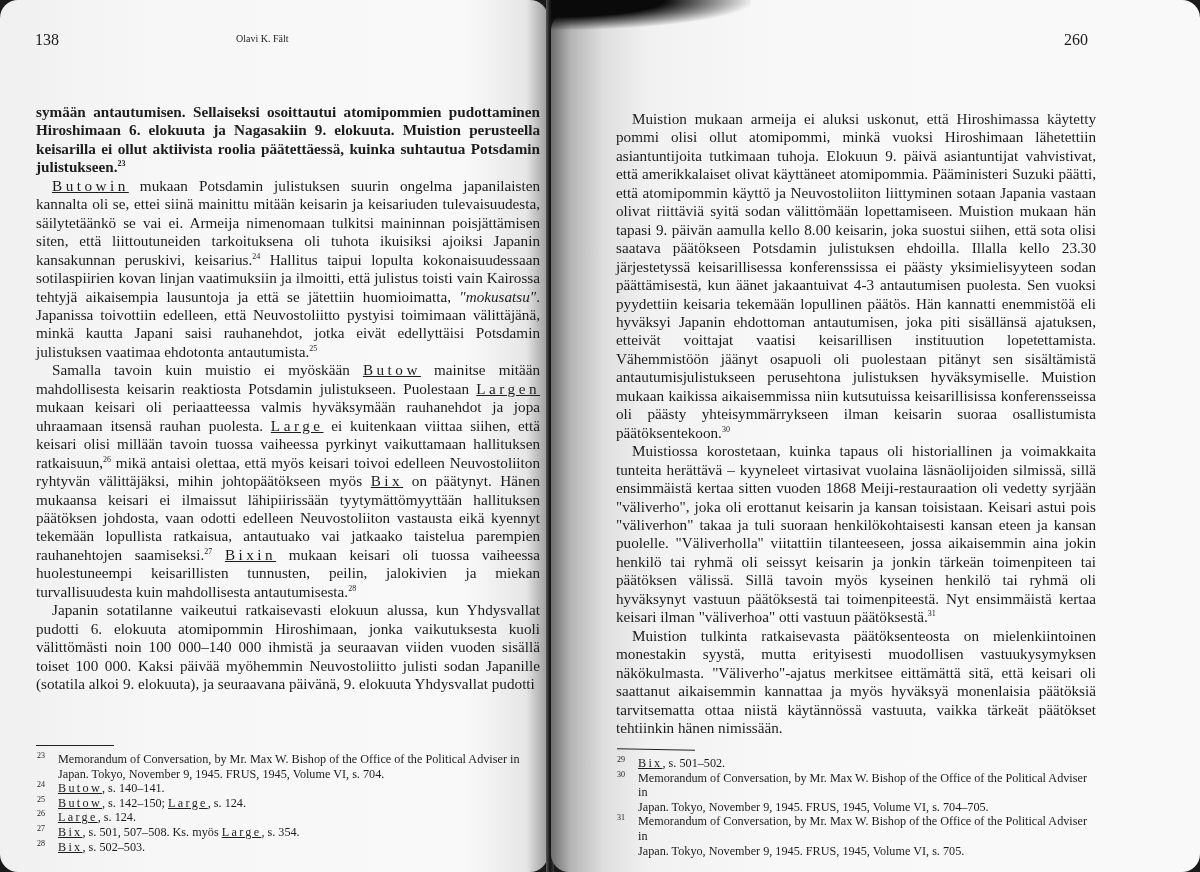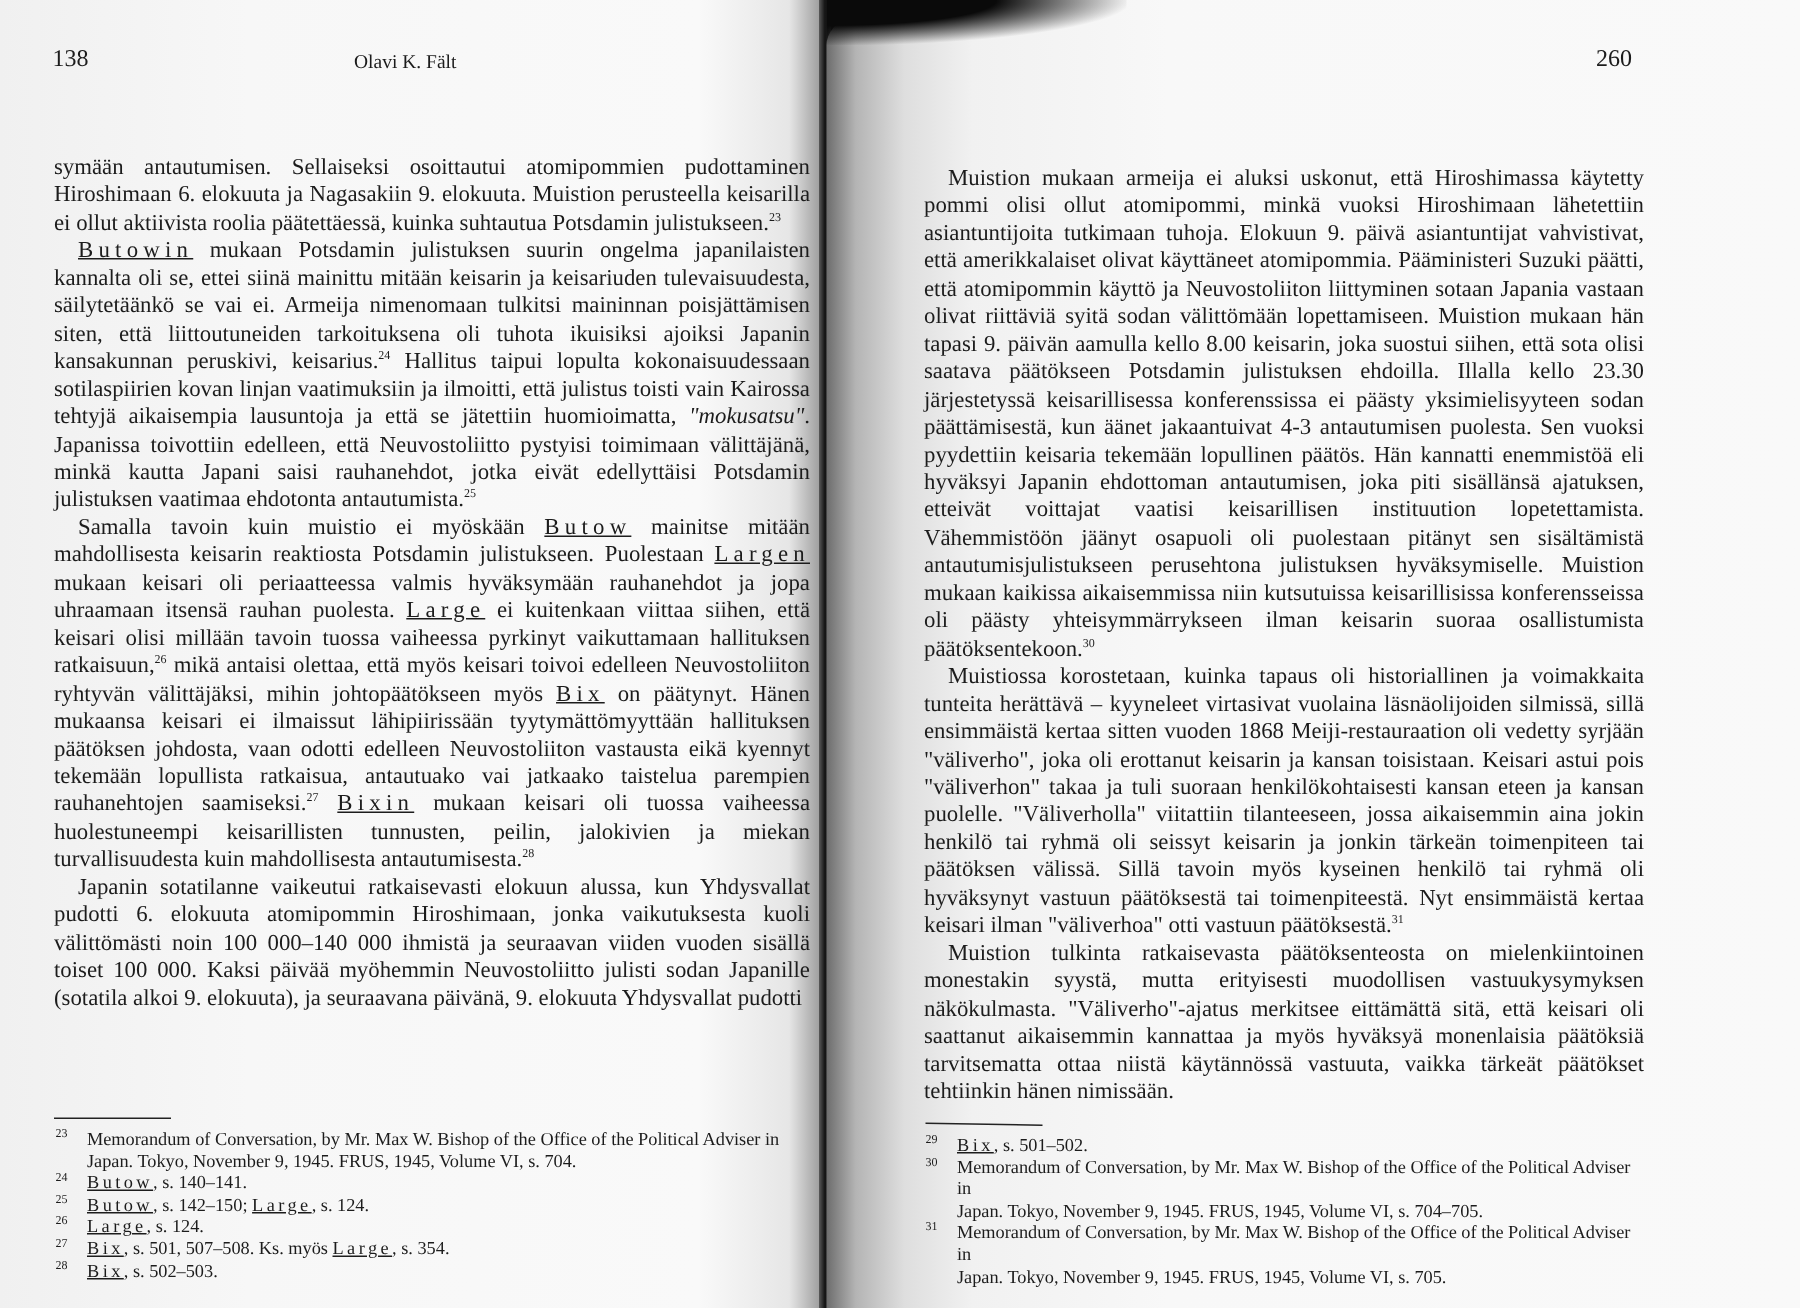--- a/index.html
+++ b/index.html
@@ -2,51 +2,51 @@
 <html><head>
 <meta charset="utf-8">
 <style>
   html, body { margin:0; padding:0; }
   body {
     width:1200px; height:872px; overflow:hidden; position:relative;
     background:#1a1a1a;
     font-family: "Liberation Serif", "DejaVu Serif", serif;
     color:#1c1c1c;
   }
-  .page { position:absolute; top:0; height:872px; box-sizing:border-box; }
+  .page { position:absolute; top:0; height:872px; box-sizing:border-box;border-radius:18px; }
   .page-left {
     left:0; width:548px;
     background: linear-gradient(to right, #f0f0f0 0%, #f7f7f7 30%, #f9f9f9 85%, #e6e6e6 96%, #9a9a9a 100%);
   }
   .page-right {
     left:551px; width:649px;
     background: linear-gradient(to right, #6d6d6d 0%, #b4b4b4 3%, #dedede 8%, #f1f1f1 15%, #f8f8f8 35%, #f9f9f9 100%);
     border-top-left-radius: 60px 30px;
   }
   .gap {
     position:absolute; left:546px; top:0; width:8px; height:872px;
     background: linear-gradient(to right, #5a5a5a, #121212, #3a3a3a);
   }
   .top-shadow {
     position:absolute; left:551px; top:0; width:200px; height:30px;
     background: radial-gradient(ellipse at 0% 0%, #0a0a0a 0%, #0a0a0a 40%, rgba(0,0,0,0) 72%);
   }
   .running-head {
-    position:absolute; top:33px; font-size:13px; white-space:nowrap;
+    position:absolute; top:33px; font-size:10px; white-space:nowrap;
   }
   .page-number {
     position:absolute; top:31px; font-size:16px;
   }
   .body-text {
     position:absolute; font-size:15.2px; line-height:18.45px;
     text-align:justify; hyphens:manual;
   }
   .body-text p { margin:0; text-indent:0; }
   .body-text p.indent { text-indent:16px; }
-  .body-text p.noindent { text-indent:0; }
+  .body-text p.noindent { text-indent:0;font-weight:bold; }
   .spaced { letter-spacing:3.5px;text-decoration:underline; }
   sup { font-size:8px; line-height:0; vertical-align:6px; }
   .rule {
     position:absolute; height:1px; background:#222;
   }
   .footnotes { position:absolute; font-size:12.2px; line-height:14.6px; }
   .fn { position:relative; padding-left:21px; }
   .fn .fn-num { position:absolute; left:0; top:-3px; font-size:8px; }
   .fn .spaced { letter-spacing:2.3px; }
 </style>

